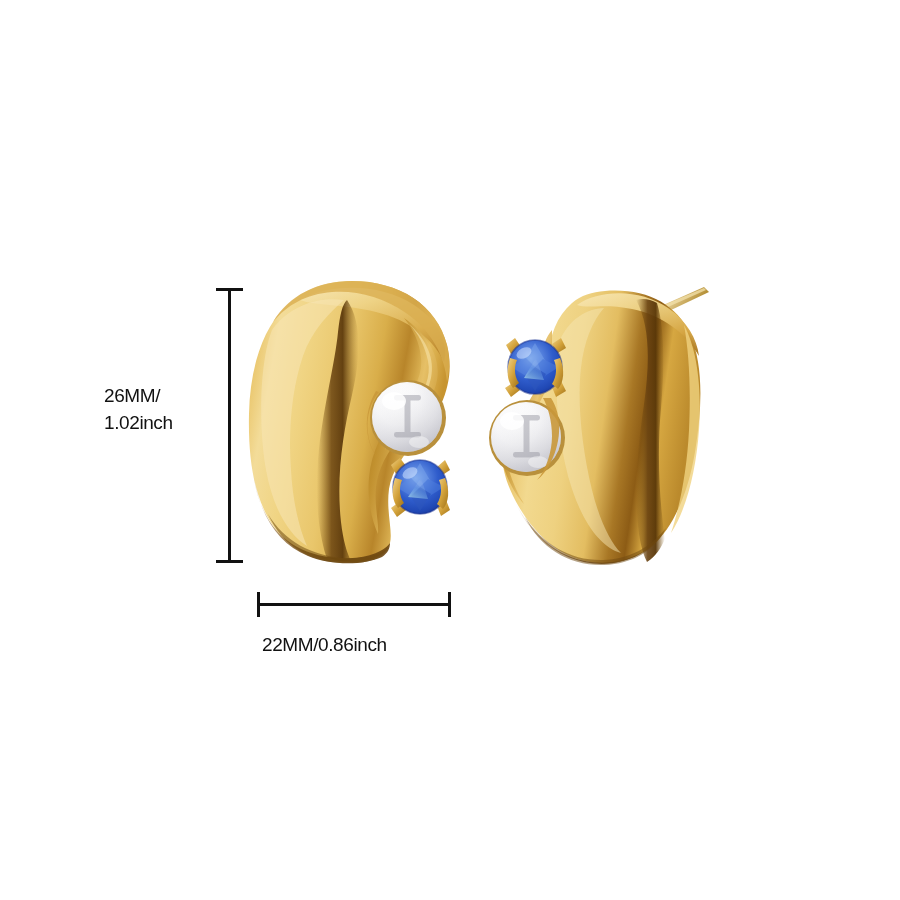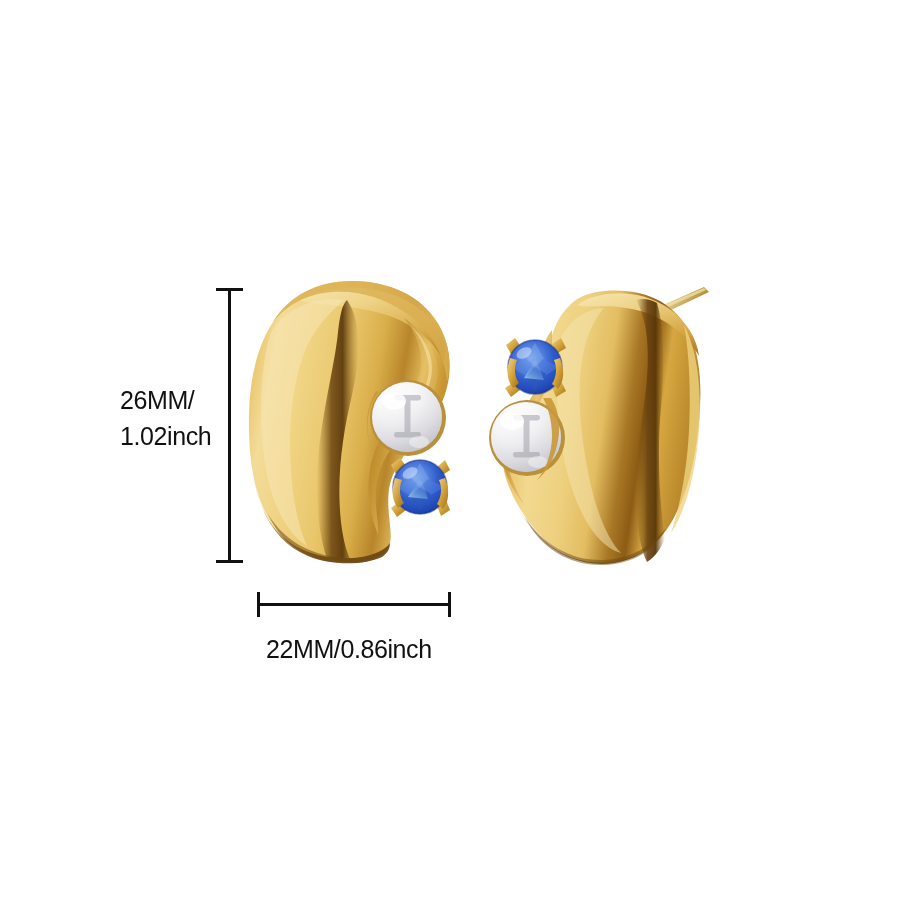--- a/index.html
+++ b/index.html
@@ -54,33 +54,32 @@
     width: 3px;
     height: 25px;
     background: #111111;
   }
   .dim-cap-h.left  { left: 257px; }
   .dim-cap-h.right { left: 448px; }
 
   .dim-label {
     position: absolute;
     color: #111111;
-    font-size: 25px;
+    font-size: 19px;
     letter-spacing: -0.4px;
     line-height: 1.42;
     white-space: pre;
-    margin-left: 16px;
   }
   .dim-label.vertical {
     left: 104px;
     top: 383px;
     text-align: left;
   }
   .dim-label.horizontal {
-    left: 250px;
+    left: 262px;
     top: 632px;
   }
 
   
   .earrings-svg {
     position: absolute;
     left: 0;
     top: 0;
     width: 900px;
     height: 900px;

